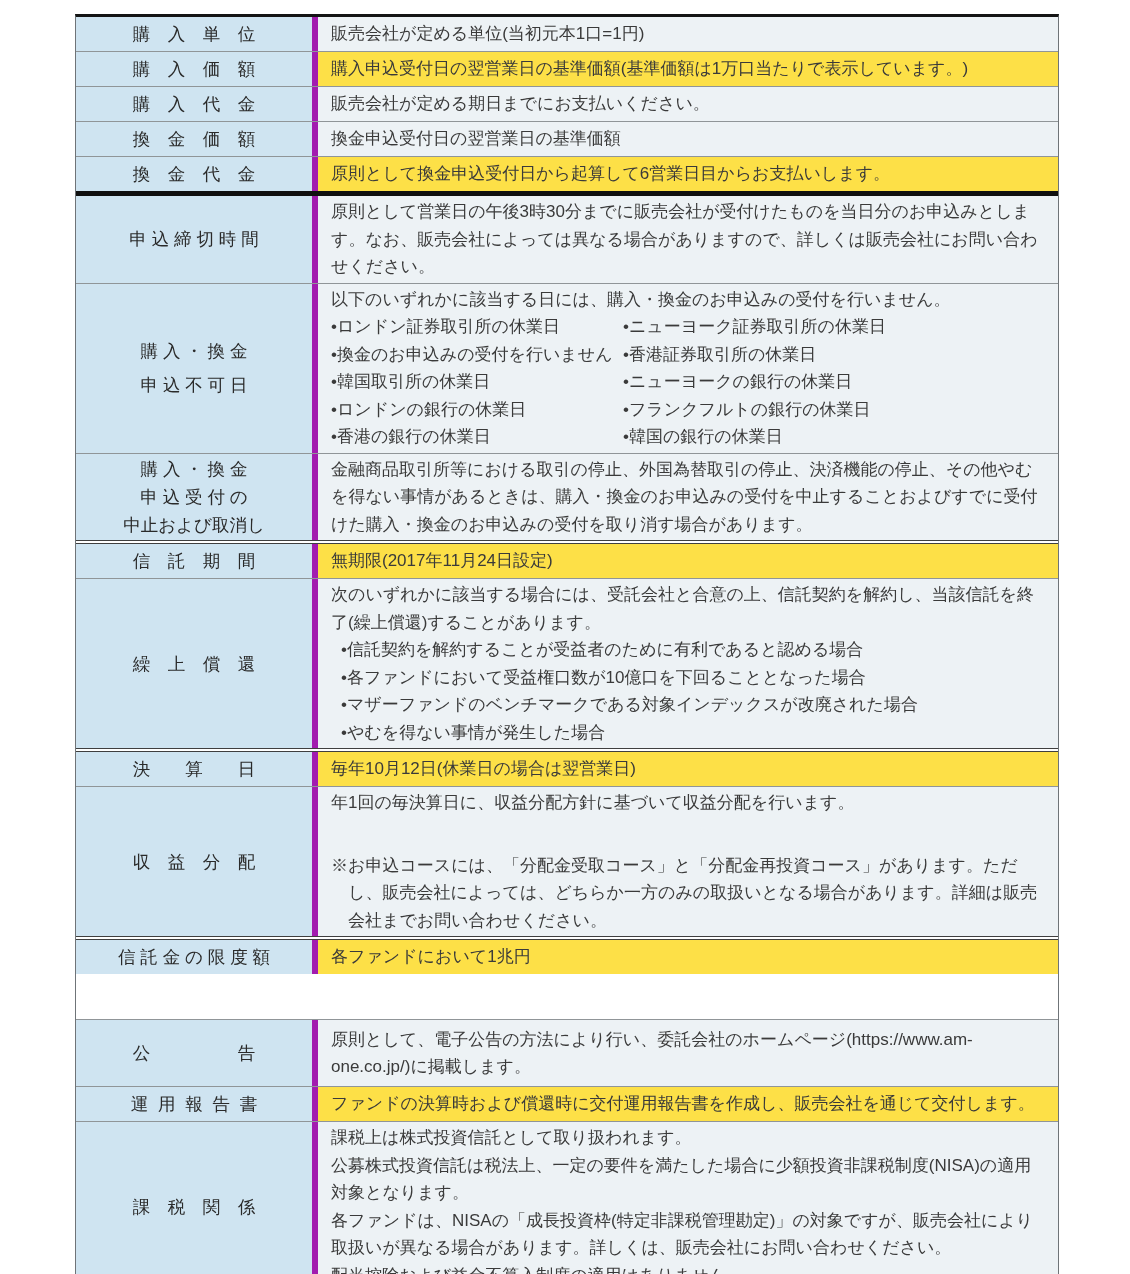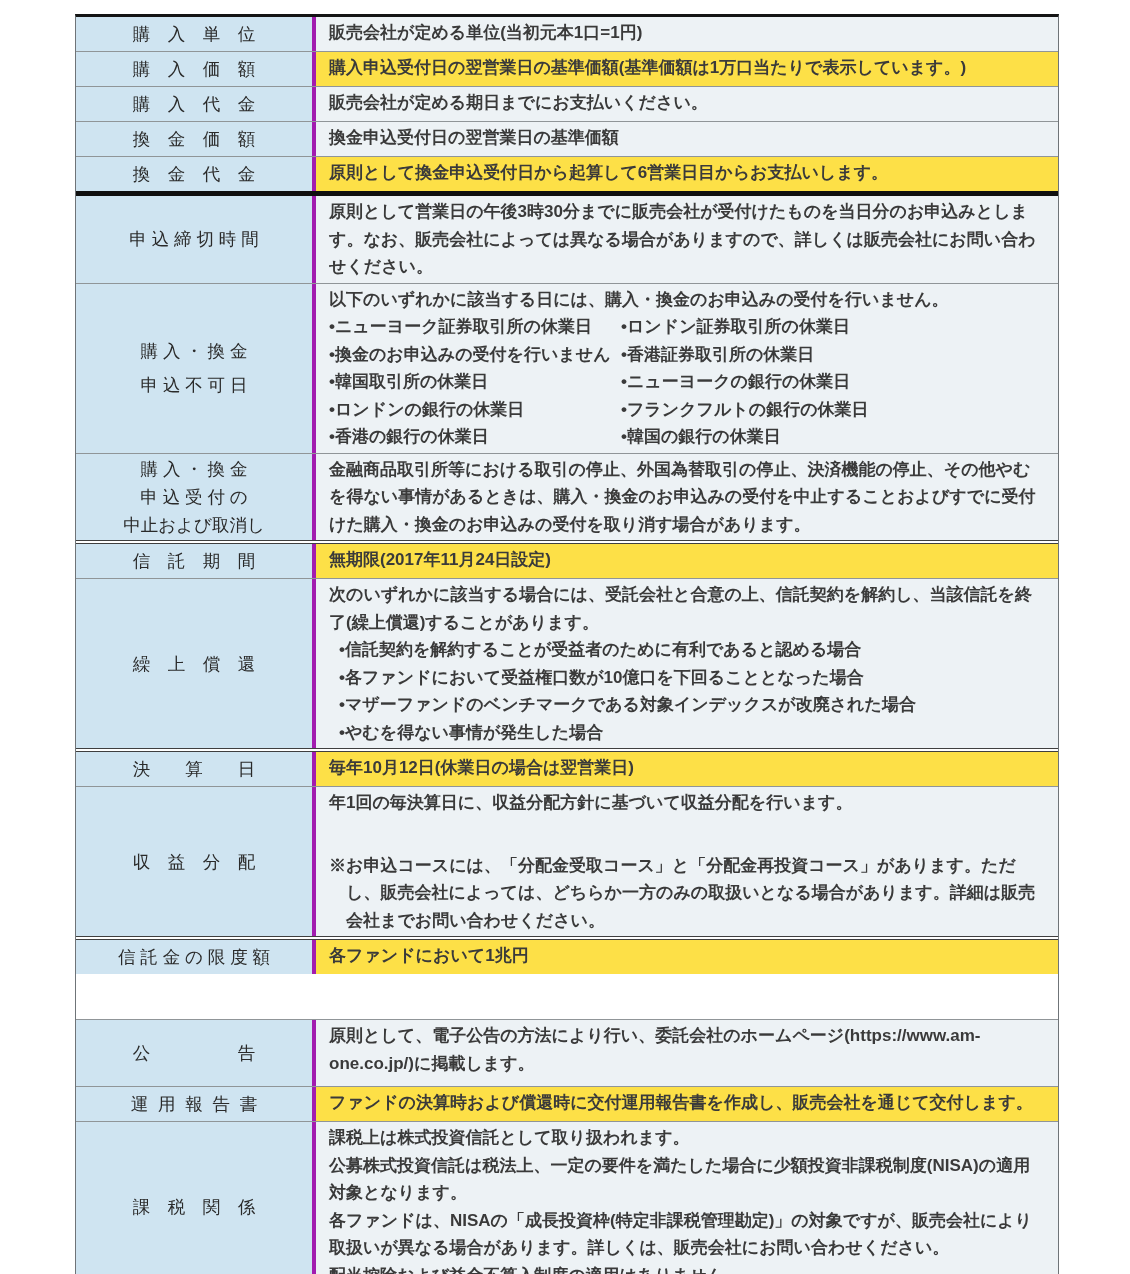--- a/index.html
+++ b/index.html
@@ -9,30 +9,30 @@
     border-top:3px solid #141414;
     border-bottom:4px solid #101010;
     border-left:1px solid #6f7478;
     border-right:1px solid #6f7478;
   }
   .tr{display:flex;align-items:stretch;}
   .bt-thin{border-top:1px solid #909598;}
   .bt-heavy{border-top:5px solid #101010;}
   .bt-mid{border-top:4px double #3f3f3f;}
   .th{
-    flex:0 0 236px;width:236px;background:#cfe4f1;border-right:4px solid #a21caf;
+    flex:0 0 236px;width:236px;background:#cfe4f1;border-right:6px solid #a21caf;
     display:flex;flex-direction:column;align-items:center;justify-content:center;
     color:#2a2a2a;font-size:17.5px;font-weight:500;
   }
   .lbl{line-height:34px;white-space:pre;text-align:center;}
   .lbl.tight{line-height:28px;}
   .td{
     flex:1 1 auto;min-width:0;padding:2px 12px 2px 13px;
-    display:flex;flex-direction:column;justify-content:flex-start;
-    color:#3a3a3a;font-size:17px;line-height:27.5px;font-weight:bold;
+    display:flex;flex-direction:column;justify-content:center;
+    color:#3a3a3a;font-size:17px;line-height:27.5px;
   }
   .bg-t .td{background:#edf2f5;}
   .bg-w .td{background:#fde047;}
   .mh1{min-height:33px;}
   .mh2{min-height:66px;margin-top:45px;}
   .mh3{min-height:84px;}
   .mh4{min-height:112px;}
   .mh6{min-height:163px;}
   p{margin:0;}
   .note{padding-left:17px;text-indent:-17px;margin-top:35px;}
@@ -101,22 +101,22 @@
     </div>
 
     <div class="tr bg-t mh6 bt-thin">
       <div class="th">
         <span class="lbl">購 入 ・ 換 金</span>
         <span class="lbl">申 込 不 可 日</span>
       </div>
       <div class="td">
         <p>以下のいずれかに該当する日には、購入・換金のお申込みの受付を行いません。</p>
         <div class="bgrid">
+          <span>•ロンドン証券取引所の休業日</span>
           <span>•ニューヨーク証券取引所の休業日</span>
-          <span>•ロンドン証券取引所の休業日</span>
           <span>•換金のお申込みの受付を行いません</span>
           <span>•香港証券取引所の休業日</span>
           <span>•韓国取引所の休業日</span>
           <span>•ニューヨークの銀行の休業日</span>
           <span>•ロンドンの銀行の休業日</span>
           <span>•フランクフルトの銀行の休業日</span>
           <span>•香港の銀行の休業日</span>
           <span>•韓国の銀行の休業日</span>
         </div>
       </div>

